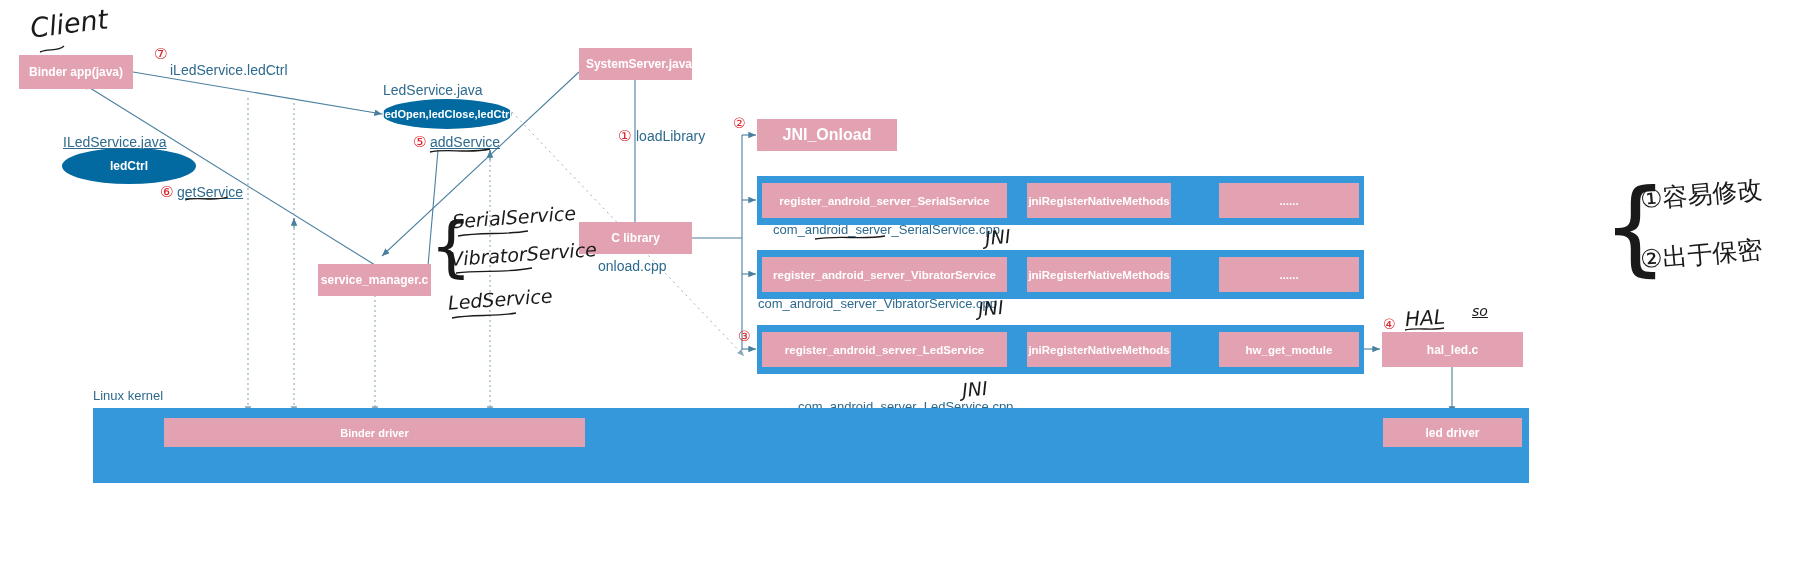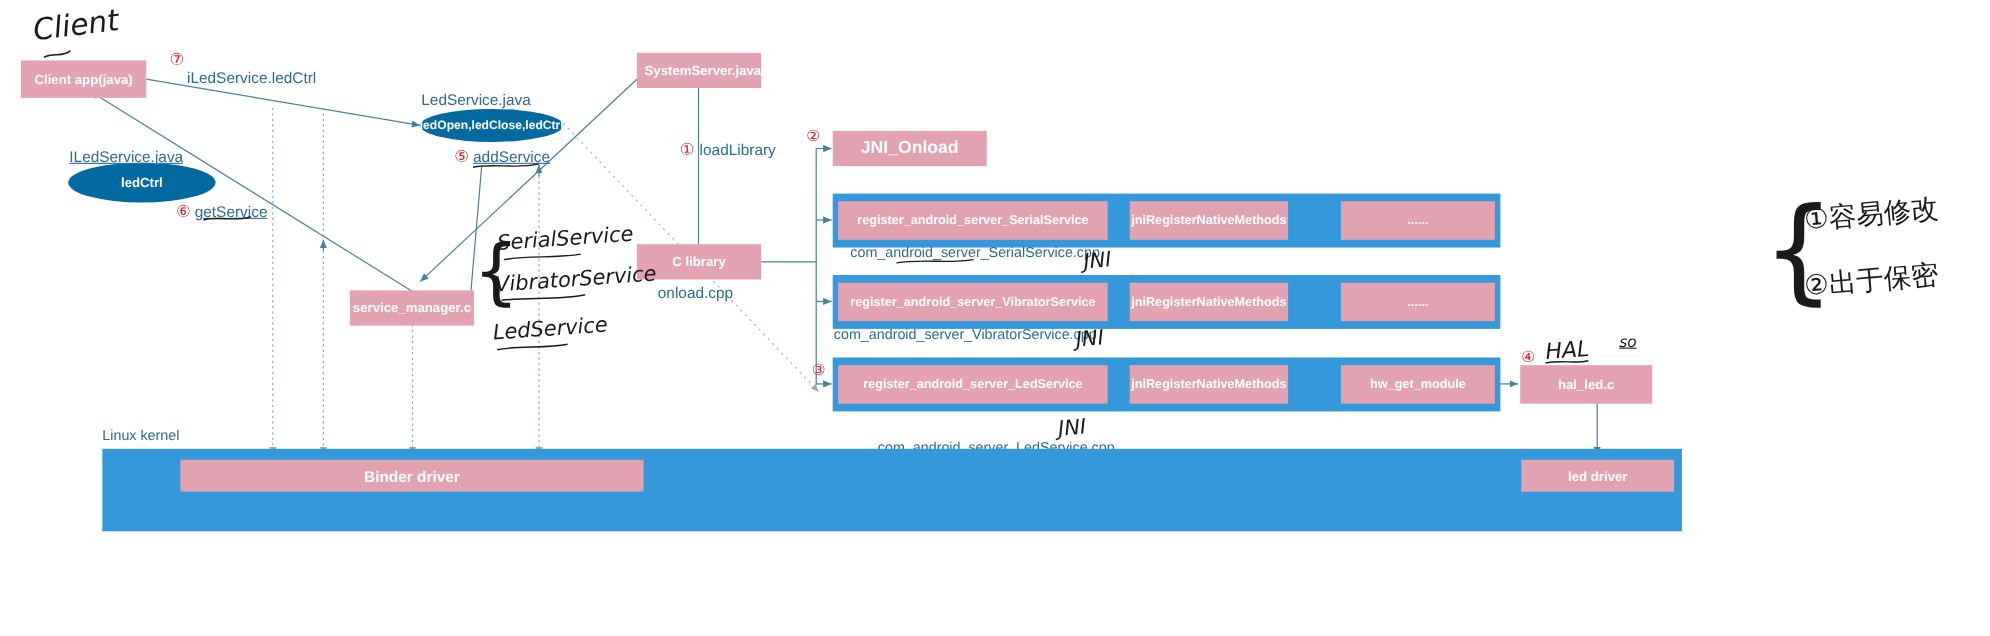--- a/index.html
+++ b/index.html
@@ -85,21 +85,21 @@
       <path d="M294,228 L294,218" marker-end="url(#ar)"></path>
       <path d="M490,160 L490,150" marker-end="url(#ar)"></path>
     </g>
 
     <g stroke="#9ab2c2" fill="none" stroke-width="1" stroke-dasharray="2,4">
       <path d="M512,112 L744,356" marker-end="url(#ard)"></path>
     </g>
   </svg>
 
   <div class="node pink" style="left:19px;top:55px;width:114px;height:34px;font-size:12px;">
-    <span>Client app(java)</span>
+    <span>Binder app(java)</span>
   </div>
 
   <div class="node pink" style="left:579px;top:48px;width:113px;height:32px;font-size:12px;justify-content:flex-end;">
     <span>SystemServer.java</span>
   </div>
 
   <div class="node orange" style="left:382px;top:99px;width:130px;height:30px;font-size:11px;">
     <span>ledOpen,ledClose,ledCtrl</span>
   </div>
 
@@ -154,26 +154,26 @@
   <div class="node pink" style="left:1027px;top:332px;width:144px;height:35px;font-size:11.5px;">
     <span>jniRegisterNativeMethods</span>
   </div>
   <div class="node pink" style="left:1219px;top:332px;width:140px;height:35px;font-size:11.5px;">
     <span>hw_get_module</span>
   </div>
   <div class="caption" style="left:798px;top:371px;font-size:13px;margin-top:28px;">
     <span>com_android_server_LedService.cpp</span>
   </div>
 
-  <div class="node pink" style="left:1382px;top:332px;width:120px;height:35px;font-size:12px;">
+  <div class="node pink" style="left:1382px;top:332px;width:141px;height:35px;font-size:12px;">
     <span>hal_led.c</span>
   </div>
 
   <div class="node blueband" style="left:93px;top:408px;width:1436px;height:75px;"></div>
-  <div class="node pink" style="left:164px;top:418px;width:421px;height:29px;font-size:14px;">
+  <div class="node pink" style="left:164px;top:418px;width:421px;height:29px;font-size:11px;">
     <span>Binder driver</span>
   </div>
   <div class="node pink" style="left:1383px;top:418px;width:139px;height:29px;font-size:12px;">
     <span>led driver</span>
   </div>
 
   <div class="label" style="left:383px;top:82px;font-size:14px;">
     <span>LedService.java</span>
   </div>
 

